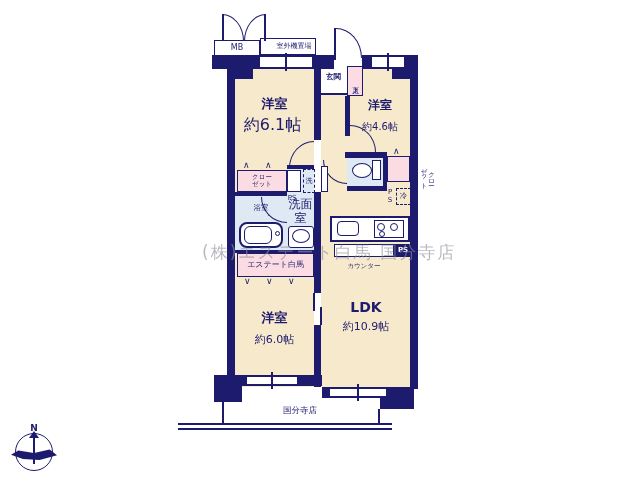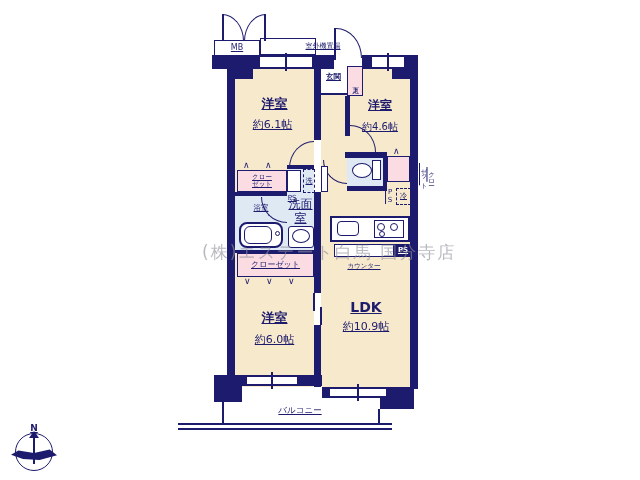--- a/index.html
+++ b/index.html
@@ -9,21 +9,21 @@
     --pink:#fadce2;
     --wm:#8e8e9a;
   }
   html,body{margin:0;padding:0;}
   body{width:640px;height:480px;background:#ffffff;position:relative;overflow:hidden;
        font-family:"DejaVu Sans",sans-serif;color:var(--navy);}
   .wall{position:absolute;background:var(--navy);z-index:3;}
   .fill{position:absolute;z-index:1;}
   .box{position:absolute;z-index:4;box-sizing:border-box;}
   .lbl{position:absolute;z-index:6;color:var(--navy);display:flex;align-items:center;
-       justify-content:center;text-align:center;line-height:1.15;text-decoration:underline;}
+       justify-content:center;text-align:center;line-height:1.15;}
   .pre{white-space:pre-line;}
   .vert{writing-mode:vertical-rl;text-orientation:upright;white-space:pre-line;letter-spacing:0;}
   .arc{position:absolute;z-index:4;box-sizing:border-box;border:0 solid var(--navy);background:transparent;}
   .win{position:absolute;z-index:4;background:#fff;box-sizing:border-box;
        border-top:2px solid var(--navy);border-bottom:2px solid var(--navy);}
   .tick{position:absolute;z-index:5;background:var(--navy);}
   .tline{position:absolute;z-index:3;background:var(--navy);}
   .chev{position:absolute;z-index:5;color:var(--navy);font-size:9px;line-height:9px;}
   .fixture{position:absolute;z-index:4;background:#fff;border:1.5px solid var(--navy);box-sizing:border-box;}
   #watermark{position:absolute;z-index:9;color:var(--wm);opacity:.62;font-size:17px;
@@ -89,34 +89,34 @@
 <div class="fixture" style="left:321px;top:166px;width:7px;height:26px;"></div>
 
 <div class="arc" style="left:222px;top:14px;width:22px;height:27px;border-top-width:1.5px;border-right-width:1.5px;border-top-right-radius:100% 100%;"></div>
 <div class="arc" style="left:244px;top:14px;width:22px;height:27px;border-top-width:1.5px;border-left-width:1.5px;border-top-left-radius:100% 100%;"></div>
 <div class="tick" style="left:222px;top:14px;width:2px;height:27px;"></div>
 <div class="tick" style="left:264px;top:14px;width:2px;height:27px;"></div>
 
 <div class="fixture" style="left:214px;top:40px;width:46px;height:16px;"></div>
 <div class="lbl" style="left:214px;top:41px;width:46px;height:14px;font-size:8px;">MB</div>
 <div class="fixture" style="left:260px;top:38px;width:56px;height:17px;border-width:1px;"></div>
-<div class="lbl" style="left:260px;top:39px;width:68px;height:15px;font-size:7px;padding-left:29px;">室外機置場</div>
+<div class="lbl" style="left:260px;top:39px;width:68px;height:15px;font-size:7px;">室外機置場</div>
 <div class="box" style="left:347px;top:66px;width:16px;height:30px;background:var(--pink);border:1.5px solid var(--navy);"></div>
 <div class="lbl vert" style="left:348px;top:68px;width:14px;height:27px;font-size:6.5px;">下足入</div>
 <div class="box" style="left:237px;top:170px;width:50px;height:22px;background:var(--pink);border:1.5px solid var(--navy);"></div>
 <div class="lbl pre" style="left:237px;top:170px;width:50px;height:22px;font-size:6.5px;">クロー
 ゼット</div>
 <div class="chev" style="left:243px;top:161px;">∧</div>
 <div class="chev" style="left:265px;top:161px;">∧</div>
 <div class="fixture" style="left:287px;top:170px;width:14px;height:22px;"></div>
 <div class="box" style="left:303px;top:169px;width:12px;height:24px;border:1.5px dashed var(--navy);"></div>
 <div class="lbl" style="left:303px;top:169px;width:12px;height:24px;font-size:7px;">洗</div>
 <div class="lbl" style="left:283px;top:193px;width:18px;height:10px;font-size:7px;">PS</div>
 <div class="box" style="left:237px;top:253px;width:77px;height:24px;background:var(--pink);border:1px solid var(--navy);"></div>
-<div class="lbl" style="left:237px;top:253px;width:77px;height:24px;font-size:8px;">クローゼット</div>
+<div class="lbl" style="left:237px;top:253px;width:77px;height:24px;font-size:8px;">エステート白馬</div>
 <div class="chev" style="left:244px;top:277px;">∨</div>
 <div class="chev" style="left:266px;top:277px;">∨</div>
 <div class="chev" style="left:288px;top:277px;">∨</div>
 <div class="box" style="left:387px;top:156px;width:23px;height:26px;background:var(--pink);border:1.5px solid var(--navy);"></div>
 <div class="chev" style="left:393px;top:147px;">∧</div>
 <div class="lbl vert" style="left:417px;top:153px;width:20px;height:42px;font-size:6.5px;">クロー
 ゼット</div>
 <div class="lbl vert" style="left:385px;top:186px;width:10px;height:20px;font-size:7px;">PS</div>
 <div class="box" style="left:396px;top:188px;width:15px;height:17px;border:1.5px dashed var(--navy);"></div>
 <div class="lbl" style="left:396px;top:188px;width:15px;height:17px;font-size:7px;">冷</div>
@@ -134,31 +134,31 @@
 
 <div class="fixture" style="left:239px;top:222px;width:44px;height:26px;border-width:2px;border-radius:8px;"></div>
 <div class="box" style="left:244px;top:226px;width:28px;height:18px;border:1px solid var(--navy);border-radius:6px;"></div>
 <div class="box" style="left:275px;top:231px;width:5px;height:5px;border:1px solid var(--navy);border-radius:50%;"></div>
 <div class="fixture" style="left:288px;top:226px;width:26px;height:22px;border-radius:3px;"></div>
 <div class="box" style="left:292px;top:229px;width:18px;height:14px;border:1.2px solid var(--navy);border-radius:50%;"></div>
 <div class="fixture" style="left:372px;top:160px;width:9px;height:20px;"></div>
 <div class="box" style="left:352px;top:163px;width:20px;height:15px;border:1.5px solid var(--navy);border-radius:50%;background:#fff;"></div>
 
 <div class="lbl" style="left:235px;top:96px;width:79px;height:16px;font-size:13px;font-weight:bold;">洋室</div>
-<div class="lbl" style="left:235px;top:118px;width:75px;height:14px;font-size:11px;">約6.1帖</div>
+<div class="lbl" style="left:235px;top:118px;width:75px;height:14px;font-size:16px;">約6.1帖</div>
 <div class="lbl" style="left:350px;top:98px;width:60px;height:15px;font-size:12px;font-weight:bold;">洋室</div>
 <div class="lbl" style="left:347px;top:120px;width:66px;height:13px;font-size:10px;">約4.6帖</div>
 <div class="lbl" style="left:235px;top:310px;width:79px;height:16px;font-size:13px;font-weight:bold;">洋室</div>
 <div class="lbl" style="left:235px;top:333px;width:79px;height:14px;font-size:11px;text-align:center;">約6.0帖</div>
 <div class="lbl" style="left:322px;top:298px;width:88px;height:18px;font-size:14px;font-weight:bold;">LDK</div>
 <div class="lbl" style="left:322px;top:320px;width:88px;height:15px;font-size:11px;">約10.9帖</div>
 <div class="lbl" style="left:320px;top:72px;width:27px;height:11px;font-size:7.5px;font-weight:bold;">玄関</div>
 <div class="lbl" style="left:235px;top:203px;width:52px;height:11px;font-size:7.5px;">浴室</div>
 <div class="lbl" style="left:286px;top:206px;width:29px;height:11px;font-size:12px;">洗面室</div>
-<div class="lbl" style="left:260px;top:404px;width:80px;height:13px;font-size:8.5px;">バルコニー</div>
+<div class="lbl" style="left:260px;top:404px;width:80px;height:13px;font-size:8.5px;">国分寺店</div>
 
 <div class="tline" style="left:178px;top:423px;width:214px;height:2px;"></div>
 <div class="tline" style="left:178px;top:428px;width:214px;height:2px;"></div>
 <div class="tline" style="left:222px;top:402px;width:2px;height:21px;"></div>
 <div class="tline" style="left:378px;top:409px;width:2px;height:14px;"></div>
 
 <div class="box" style="left:15px;top:433px;width:38px;height:38px;border:1.5px solid var(--navy);border-radius:50%;"></div>
 <div class="lbl" style="left:27px;top:423px;width:14px;height:11px;font-size:9px;font-weight:bold;">N</div>
 <div class="tick" style="left:33px;top:434px;width:2px;height:30px;"></div>
 <div class="box" style="left:29px;top:431px;width:0;height:0;border-left:5px solid transparent;border-right:5px solid transparent;border-bottom:7px solid var(--navy);background:transparent;"></div>

